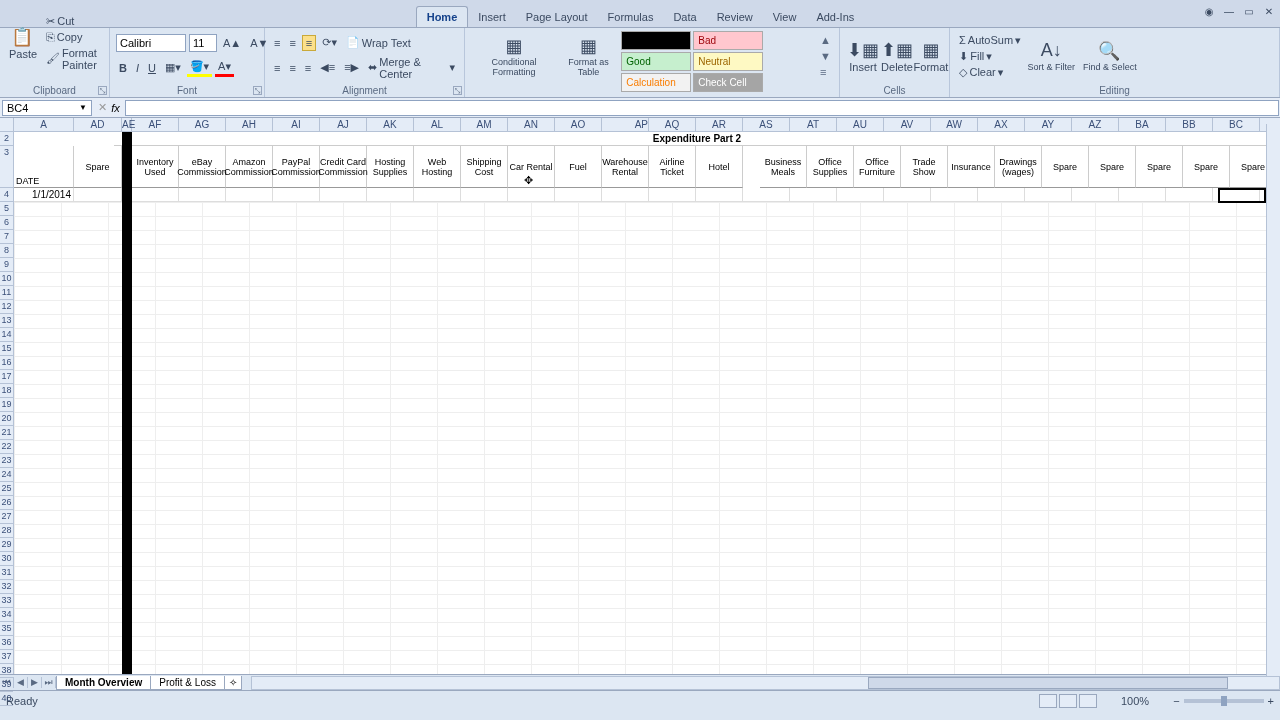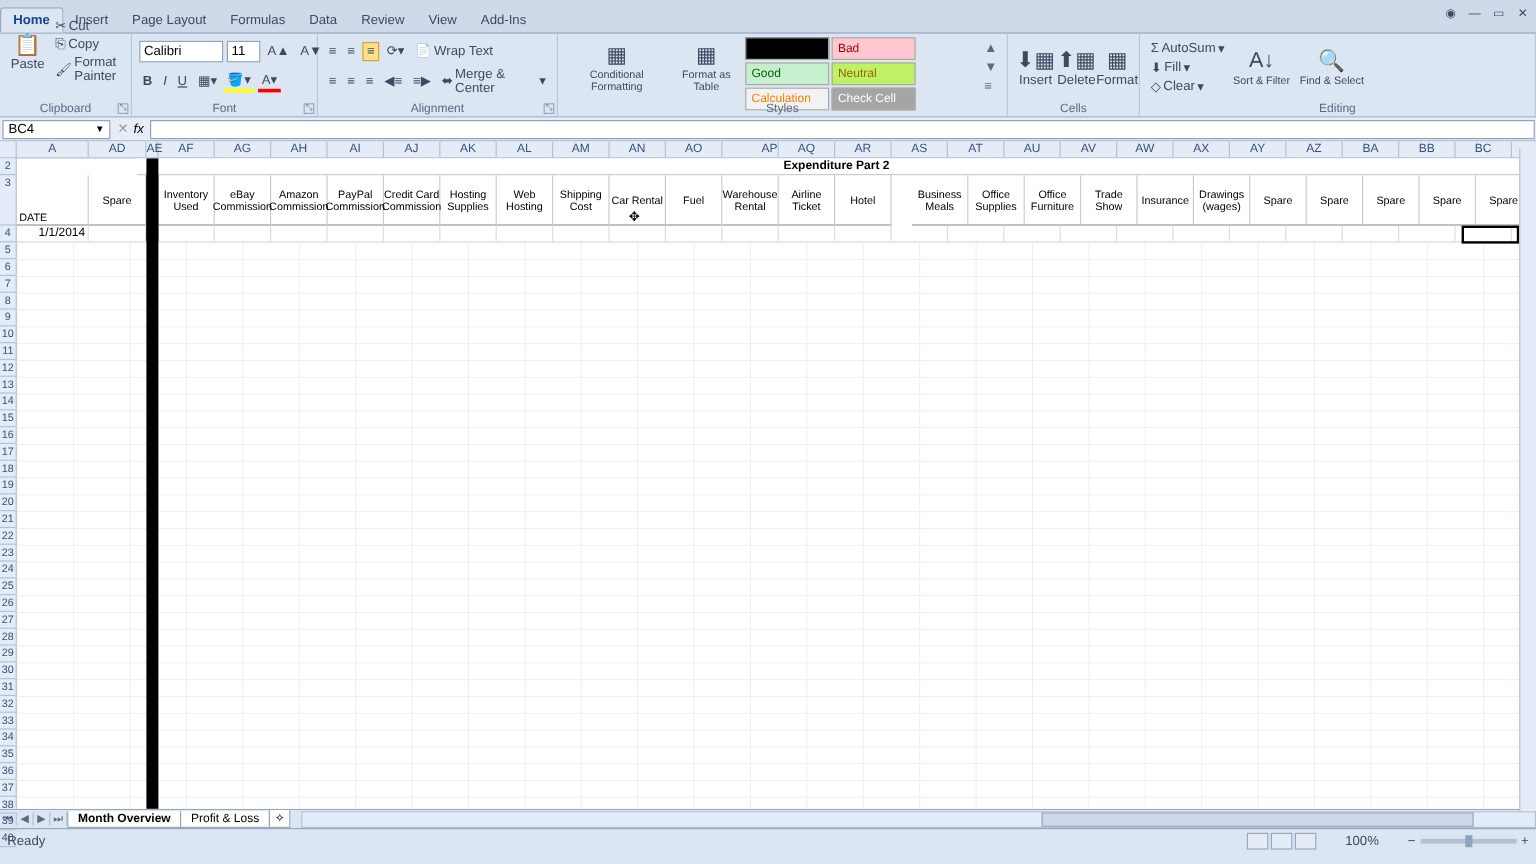--- a/index.html
+++ b/index.html
@@ -1,19 +1,19 @@
 <!DOCTYPE html>
 <html><head>
 <meta charset="utf-8">
 <style>
 * { margin: 0; padding: 0; box-sizing: border-box; font-family: Tahoma, sans-serif; font-size: 11px; }
 body { background: #dce6f2; overflow: hidden; width: 1280px; height: 720px; }
 
 
-.tabs-row { display: flex; align-items: end; background: #cfd9e9; height: 28px; border-bottom: 1px solid #9aa8bf; position: relative; }
+.tabs-row { display: flex; align-items: end; background: #cfd9e9; height: 28px; border-bottom: 1px solid #9aa8bf; position: relative; justify-content: center; }
 .tab { padding: 4px 10px; color: #3b4a61; cursor: default; }
 .tab.active { background: #dce6f2; border: 1px solid #9aa8bf; border-bottom: none; border-radius: 3px 3px 0 0; font-weight: bold; color: #15428b; }
 .winctrl { position: absolute; right: 4px; top: 4px; display: flex; gap: 6px; }
 .winctrl span { width: 14px; height: 14px; display: inline-flex; align-items:center; justify-content:center; color:#3b4a61; cursor:default; font-size:10px;}
 
 
 .ribbon { display: flex; background: #dce6f2; height: 70px; border-bottom: 1px solid #9aa8bf; }
 .group { border-right: 1px solid #b8c6db; position: relative; padding: 2px 6px 14px 6px; display:flex; flex-direction:column; }
 .group-label { position: absolute; bottom: 1px; left: 0; right: 0; text-align: center; font-size: 10px; color: #5a6a82; }
 .group-dialog { position:absolute; right:2px; bottom:2px; width:9px; height:9px; border:1px solid #9aa8bf; font-size:7px; line-height:7px; text-align:center; color:#5a6a82;}
@@ -161,31 +161,30 @@
           <span style="font-size:9px;text-align:center">Conditional Formatting</span>
         </div>
       <div class="btn-lg">
           <span class="ico">▦</span>
           <span style="font-size:9px;text-align:center">Format as Table</span>
         </div>
       <div class="style-grid">
         <div class="style-box" style="background:#000;color:#fff"></div>
         <div class="style-box" style="background:#ffc7ce;color:#9c0006">Bad</div>
         <div class="style-box" style="background:#c6efce;color:#006100">Good</div>
-        <div class="style-box" style="background:#bef264;color:#9c6500">Neutral</div>
+        <div class="style-box" style="background:#fef9c3;color:#9c6500">Neutral</div>
         <div class="style-box" style="background:#f2f2f2;color:#fa7d00">Calculation</div>
         <div class="style-box" style="background:#a5a5a5;color:#fff">Check Cell</div>
       </div>
       <div style="display:flex;flex-direction:column;font-size:8px;color:#5a6a82;justify-content:space-around;padding:2px">
         <span>▲</span>
         <span>▼</span>
         <span>≡</span>
       </div>
     </div>
-    <div class="group-label">Styles</div>
   </div>
 
   <div class="group" style="width:110px">
     <div style="display:flex;height:52px">
       <div class="btn-lg">
           <span class="ico">⬇▦</span>
           <span>Insert</span>
         </div>
       <div class="btn-lg">
           <span class="ico">⬆▦</span>

